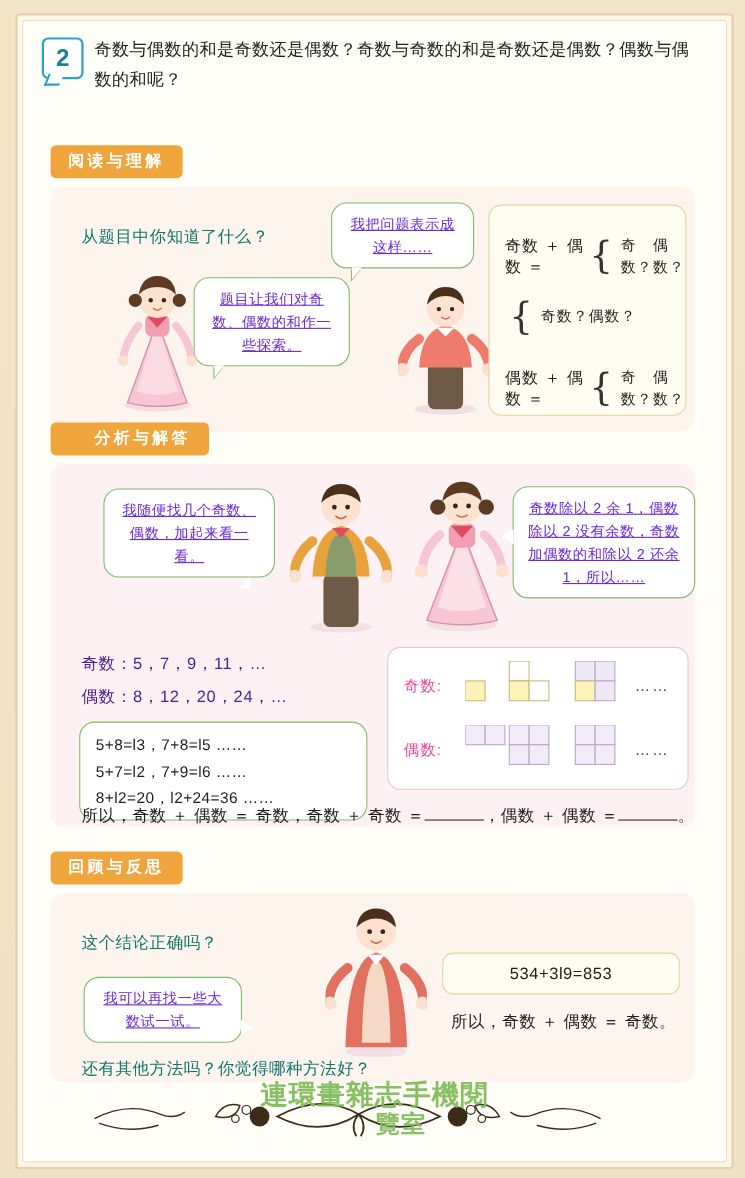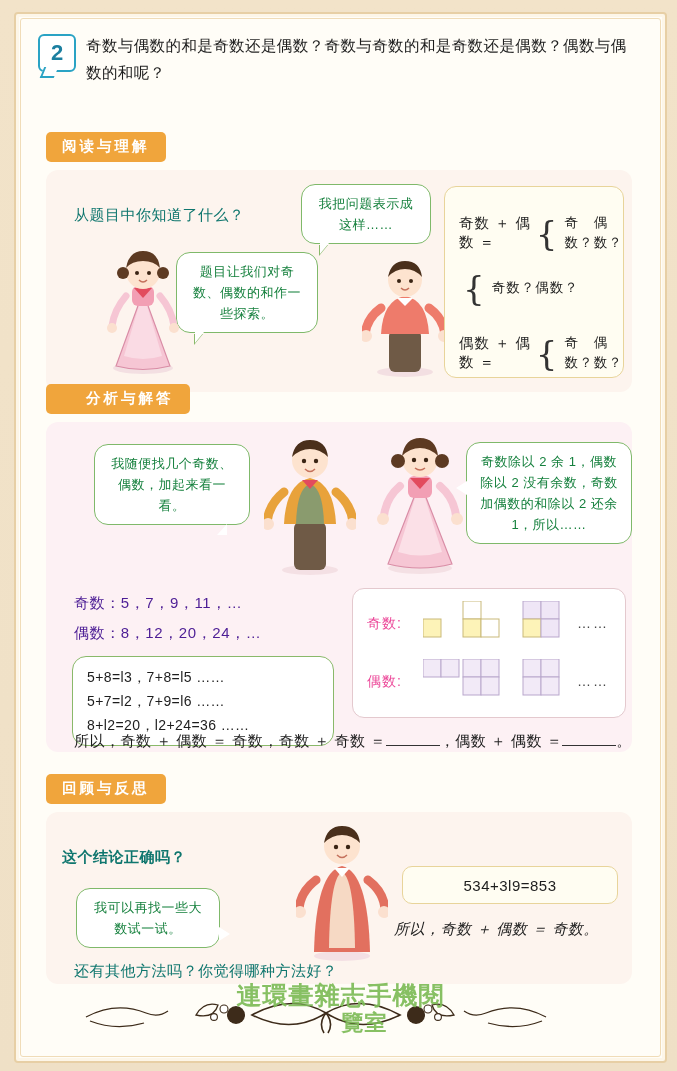--- a/index.html
+++ b/index.html
@@ -61,22 +61,22 @@
   }
   .p1{background:#fdf4ee;height:222px;}
   .p2{background:#fdf1f4;height:330px;}
   .p3{background:#fdf4ee;height:172px;}
 
   .qtext{font-size:15px;color:#0f766e;letter-spacing:.5px;}
 
   
   .bub{
     position:absolute;background:#fff;border:1.6px solid #8ab96a;
-    border-radius:14px;padding:8px 12px;font-size:13px;color:#15803d;
-    line-height:21px;letter-spacing:.5px;text-align:center;
+    border-radius:14px;padding:8px 12px;font-size:13px;color:#6d28d9;
+    line-height:21px;letter-spacing:.5px;text-align:center;text-decoration:underline;
   }
   .bub.green{border-color:#7fb96a;}
   .bub.tail-bl:after,.bub.tail-br:after,.bub.tail-tl:after,.bub.tail-l:after,.bub.tail-r:after{
     content:"";position:absolute;width:0;height:0;
   }
   .bub.tail-bl:after{
     left:18px;bottom:-11px;border-width:11px 9px 0 0;border-style:solid;
     border-color:#fff transparent transparent transparent;
     filter:drop-shadow(-1px 2px 0 #8ab96a);
   }
@@ -327,21 +327,21 @@
         <span>所以，奇数 ＋ 偶数 ＝ 奇数，奇数 ＋ 奇数 ＝</span><span class="blank"></span><span>，偶数 ＋ 偶数 ＝</span><span class="blank"></span><span>。</span>
       </div>
 
     </div>
   </div>
 
   <div class="sec sec3" style="top:760px;">
     <div class="sec-head">回顾与反思</div>
     <div class="panel p3">
 
-      <div class="qtext" style="position:absolute;left:16px;top:36px;font-weight:bold;">这个结论正确吗？</div>
+      <div class="qtext" style="position:absolute;left:28px;top:36px;">这个结论正确吗？</div>
 
       <div class="bub green tail-r" style="left:30px;top:76px;width:118px;">我可以再找一些大数试一试。</div>
 
       <div class="char" style="left:250px;top:10px;">
         <svg width="92" height="140" viewBox="0 0 92 140">
           <ellipse cx="46" cy="134" rx="28" ry="5" fill="#f4e0e4"></ellipse>
           <path d="M46 44 q-26 6 -28 86 l56 0 q-2 -80 -28 -86z" fill="#e2705f"></path>
           <path d="M46 50 q-12 6 -13 76 l26 0 q-1 -70 -13 -76z" fill="#f6d9c4"></path>
           <path d="M20 58 q-16 12 -17 30" stroke="#e2705f" stroke-width="9" fill="none" stroke-linecap="round"></path>
           <path d="M72 58 q16 12 17 30" stroke="#e2705f" stroke-width="9" fill="none" stroke-linecap="round"></path>
@@ -351,21 +351,21 @@
           <circle cx="46" cy="24" r="18" fill="#fde3cf"></circle>
           <path d="M28 21 q3 -17 18 -17 q16 0 18 17 q-8 -8 -18 -8 q-10 0 -18 8z" fill="#4a2f1b"></path>
           <circle cx="40" cy="25" r="2.2" fill="#3a2414"></circle>
           <circle cx="52" cy="25" r="2.2" fill="#3a2414"></circle>
           <path d="M41 33 q5 5 10 0" stroke="#c4715c" stroke-width="1.5" fill="none"></path>
         </svg>
       </div>
 
       <div class="ansbox" style="left:356px;top:54px;width:214px;height:36px;">534+3l9=853</div>
 
-      <div class="concl" style="position:absolute;left:348px;top:108px;font-style:italic;">所以，奇数 ＋ 偶数 ＝ 奇数。</div>
+      <div class="concl" style="position:absolute;left:364px;top:108px;">所以，奇数 ＋ 偶数 ＝ 奇数。</div>
 
     </div>
   </div>
 
   <div class="qtext" style="position:absolute;left:58px;top:948px;">还有其他方法吗？你觉得哪种方法好？</div>
 
   <div class="ornament">
     <svg width="520" height="52" viewBox="0 0 520 52">
       <g stroke="#3d2b1a" fill="none" stroke-width="1.3">
         <path d="M10 30 q30 -16 60 -4 q12 5 22 -2"></path>

